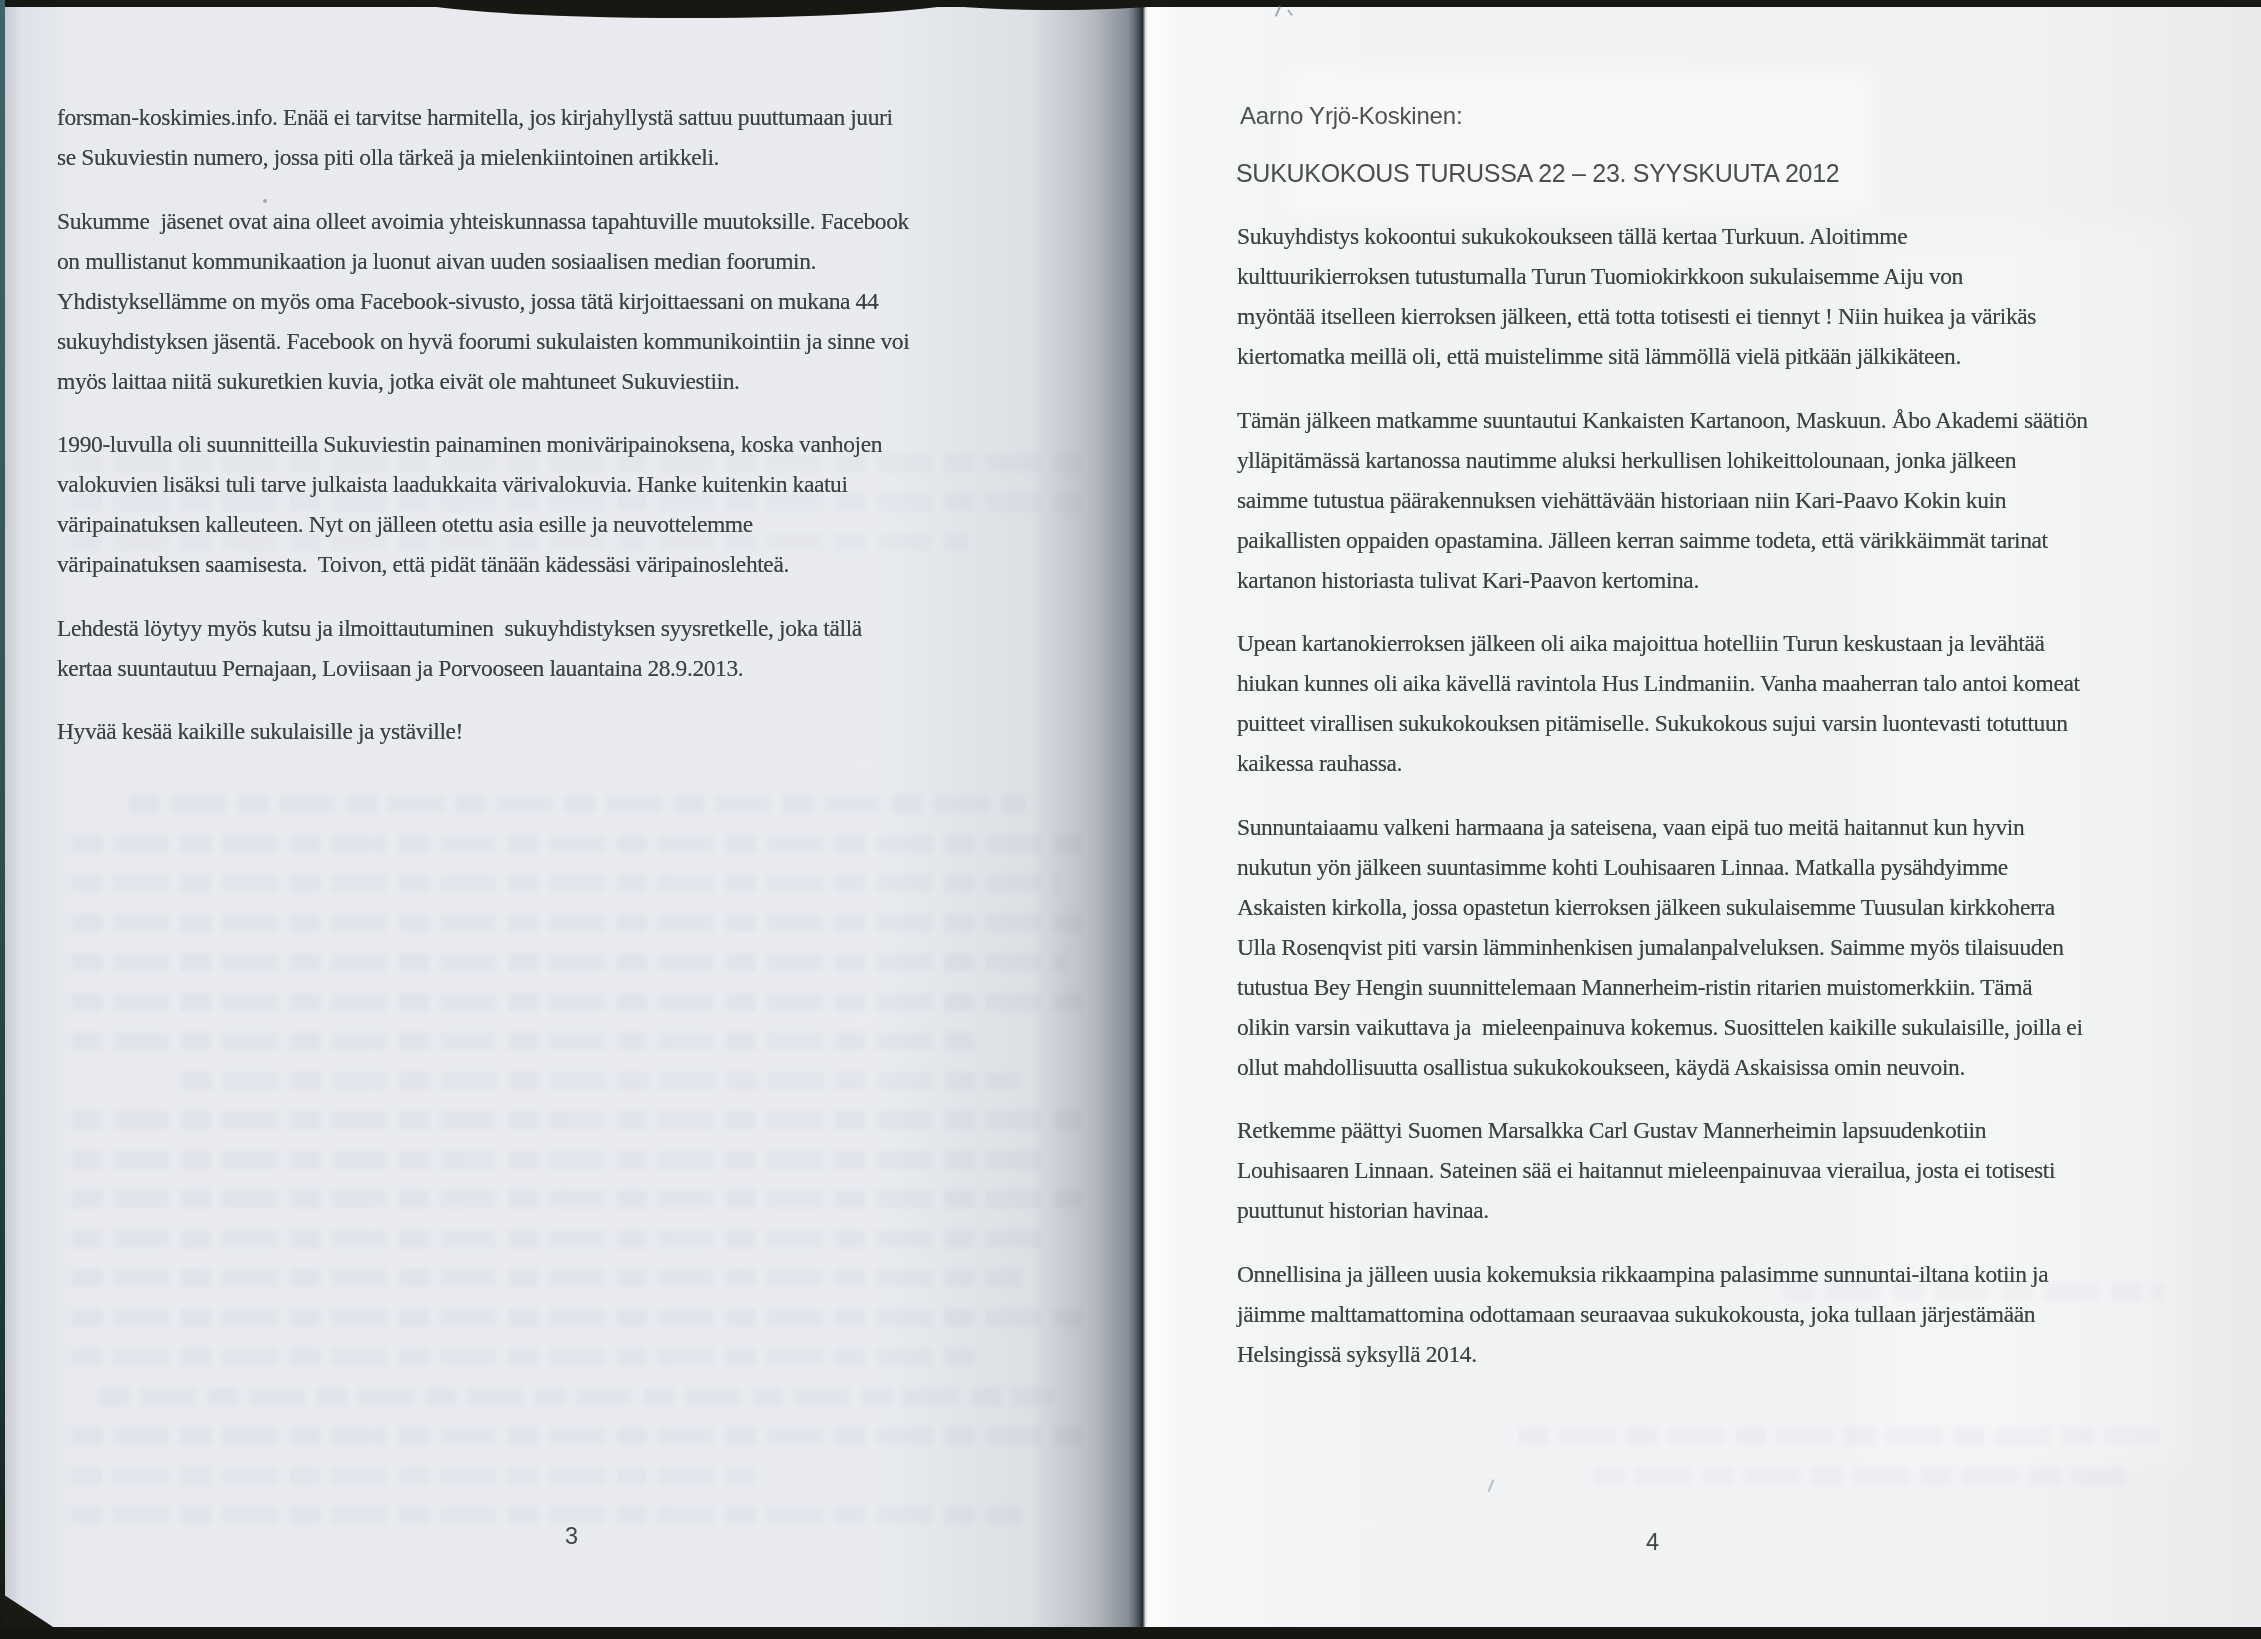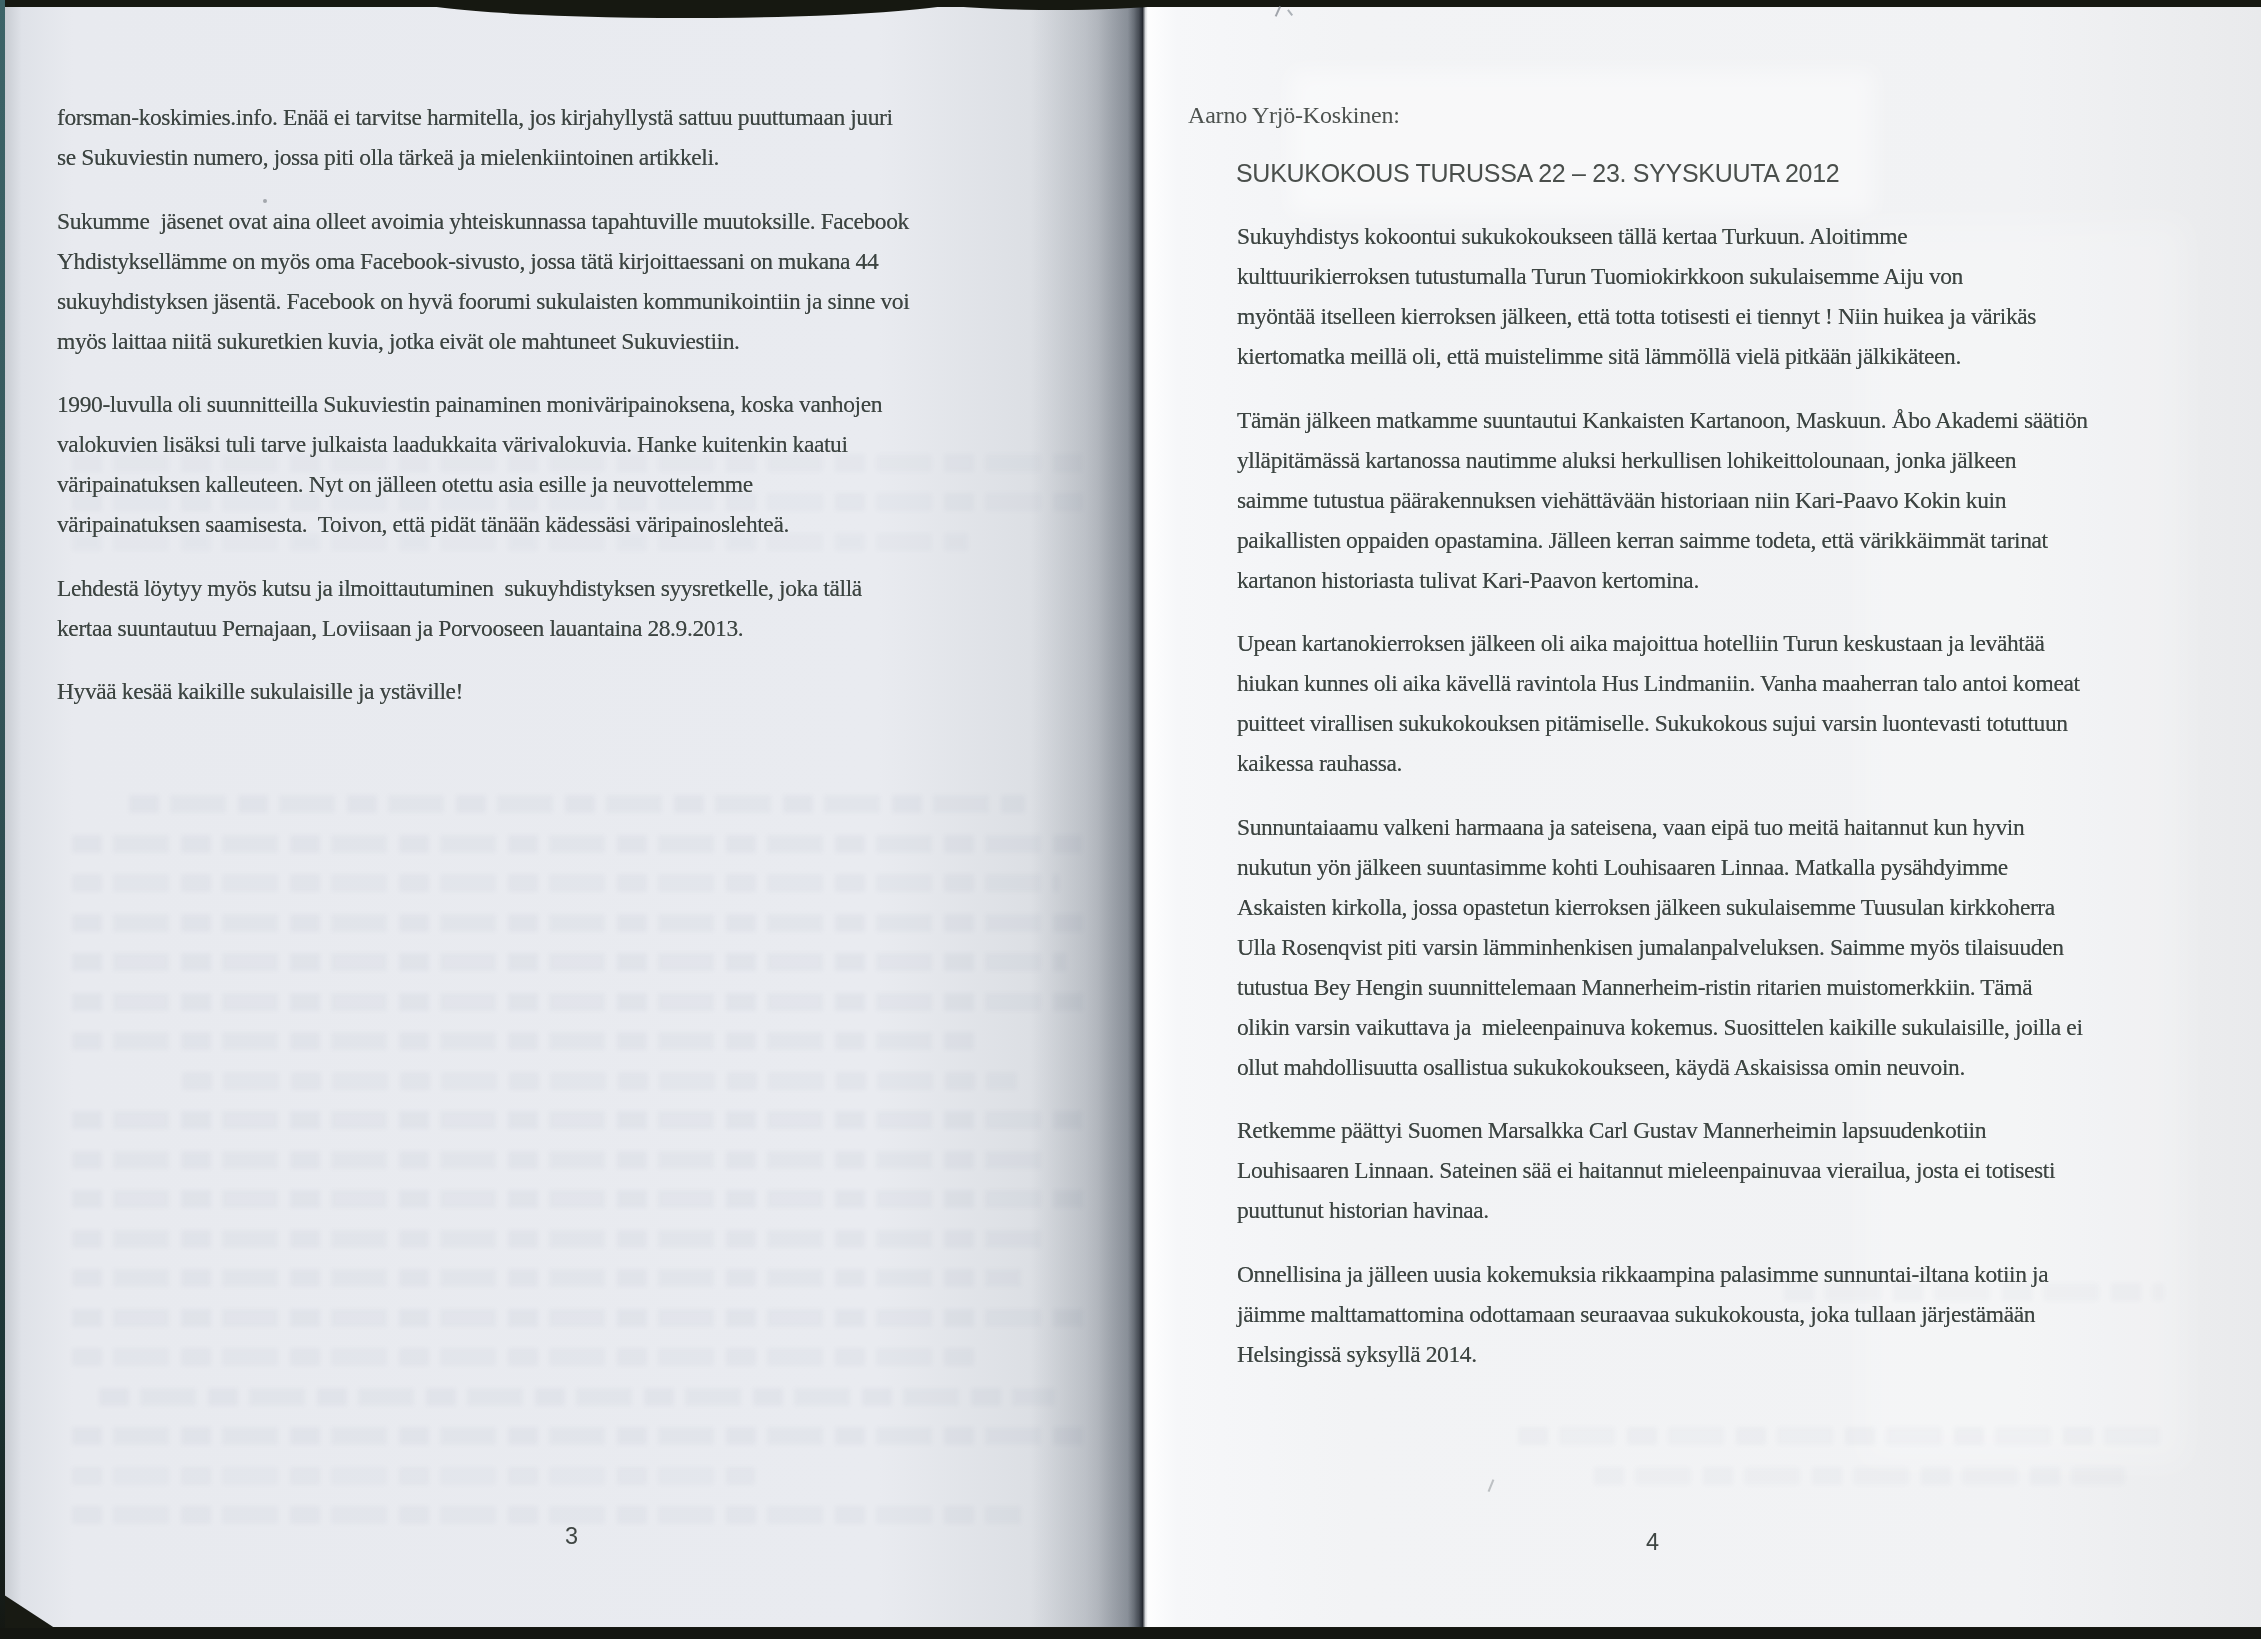--- a/index.html
+++ b/index.html
@@ -28,21 +28,21 @@
   
   .band-header{position:absolute;left:1290px;top:70px;width:584px;height:144px;background:rgba(255,255,255,0.45);
     filter:blur(10.6px);z-index:2;}
   .band-col{position:absolute;left:1860px;top:220px;width:326px;height:1245px;background:rgba(255,255,255,0.22);
     filter:blur(16.7px);z-index:2;}
   
   .body-col{position:absolute;z-index:5;}
   .para{margin:0 0 23.5px 0;}
   .line{height:40px;line-height:40px;white-space:pre;font-size:23.5px;letter-spacing:-0.4px;color:#3c4441;
         text-shadow:0 0 0.5px rgba(60,68,65,0.65);}
-  .byline{position:absolute;left:1188px;top:102px;z-index:5;font-family:Liberation Serif, serif;
+  .byline{position:absolute;left:1240px;top:102px;z-index:5;font-family:Liberation Sans, sans-serif;
         font-size:24px;color:#4d524f;letter-spacing:-0.2px;white-space:pre;}
   .title{position:absolute;left:1236px;top:159px;z-index:5;font-family:"Liberation Sans",sans-serif;
         font-size:25px;color:#4a4f4c;letter-spacing:-0.3px;white-space:pre;}
   .pagenum{position:absolute;z-index:5;font-family:"Liberation Sans",sans-serif;font-size:23.5px;color:#3f4643;}
   .pagenum-left{left:565px;top:1523px;}
   .pagenum-right{left:1646px;top:1529px;}
   
   .ghost-row{position:absolute;height:18px;z-index:2;filter:blur(2.3px);
     background:repeating-linear-gradient(90deg,rgba(88,104,136,0.9) 0 30px,rgba(88,104,136,0) 30px 41px,
                rgba(88,104,136,0.75) 41px 97px,rgba(88,104,136,0) 97px 109px);}
@@ -67,20 +67,21 @@
   <div class="band-col"></div>
   <div class="gutter"></div>
 
   <div class="body-col" style="left:57px;top:97px;width:1032px;">
     <div class="para">
       <div class="line">forsman-koskimies.info. Enää ei tarvitse harmitella, jos kirjahyllystä sattuu puuttumaan juuri</div>
       <div class="line">se Sukuviestin numero, jossa piti olla tärkeä ja mielenkiintoinen artikkeli.</div>
     </div>
     <div class="para">
       <div class="line">Sukumme  jäsenet ovat aina olleet avoimia yhteiskunnassa tapahtuville muutoksille. Facebook</div>
+      <div class="line">on mullistanut kommunikaation ja luonut aivan uuden sosiaalisen median foorumin.</div>
       <div class="line">Yhdistyksellämme on myös oma Facebook-sivusto, jossa tätä kirjoittaessani on mukana 44</div>
       <div class="line">sukuyhdistyksen jäsentä. Facebook on hyvä foorumi sukulaisten kommunikointiin ja sinne voi</div>
       <div class="line">myös laittaa niitä sukuretkien kuvia, jotka eivät ole mahtuneet Sukuviestiin.</div>
     </div>
     <div class="para">
       <div class="line">1990-luvulla oli suunnitteilla Sukuviestin painaminen moniväripainoksena, koska vanhojen</div>
       <div class="line">valokuvien lisäksi tuli tarve julkaista laadukkaita värivalokuvia. Hanke kuitenkin kaatui</div>
       <div class="line">väripainatuksen kalleuteen. Nyt on jälleen otettu asia esille ja neuvottelemme</div>
       <div class="line">väripainatuksen saamisesta.  Toivon, että pidät tänään kädessäsi väripainoslehteä.</div>
     </div>

